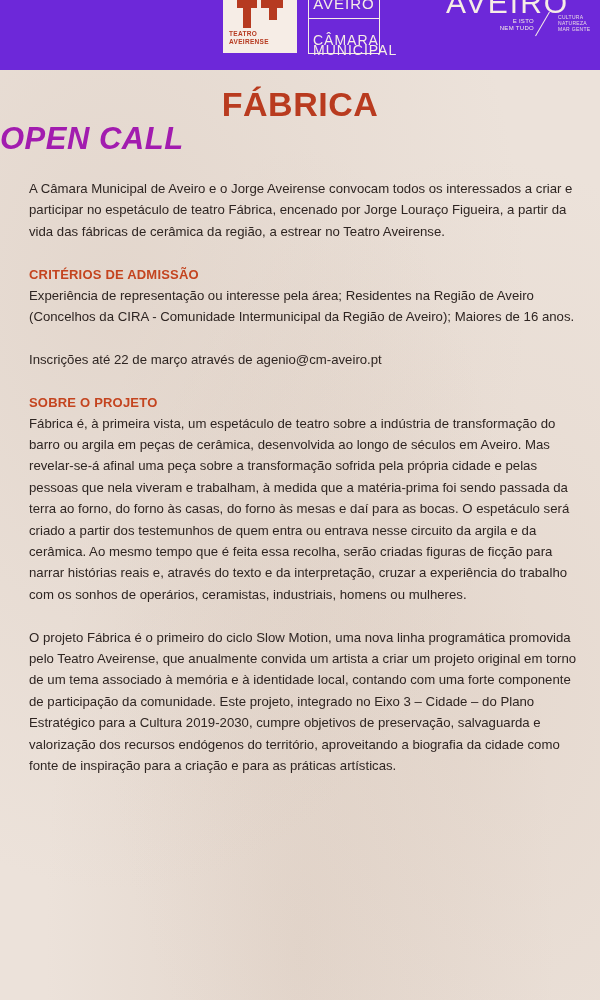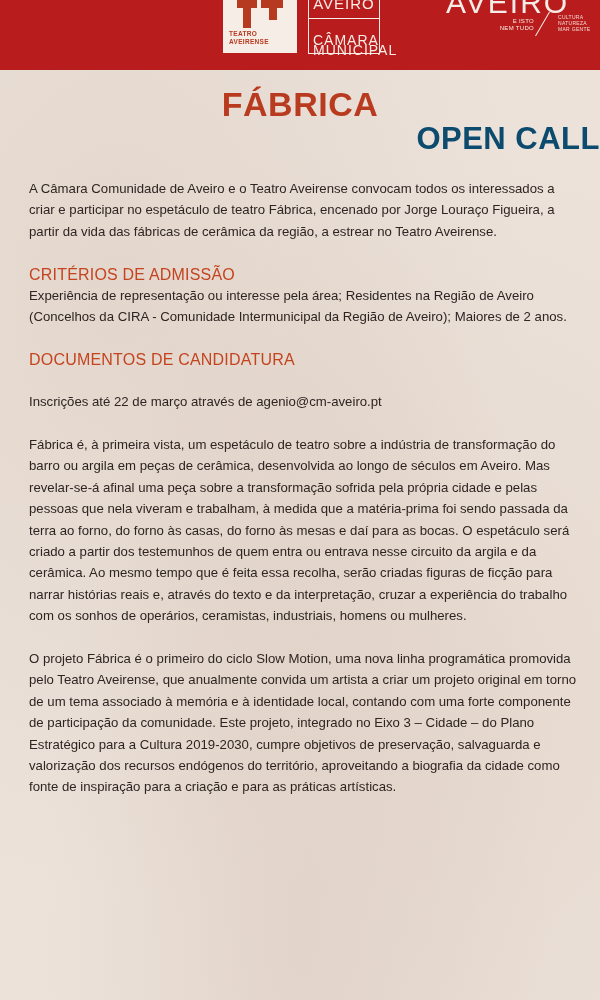--- a/index.html
+++ b/index.html
@@ -9,21 +9,21 @@
       background-image:
         radial-gradient(ellipse at 20% 30%, rgba(200,180,165,0.25), transparent 60%),
         radial-gradient(ellipse at 80% 70%, rgba(210,190,175,0.25), transparent 55%),
         radial-gradient(ellipse at 50% 95%, rgba(205,185,170,0.3), transparent 60%);
       font-family: "Liberation Sans", "DejaVu Sans", sans-serif;
       color: #2b2220;
       position: relative;
     }
     .header {
       position: absolute; left: 0; top: 0; width: 600px; height: 70px;
-      background: #b91c1c;
+      background: #6d28d9;
     }
     .logo-teatro {
       position: absolute; left: 223px; top: -2px; width: 74px; height: 55px;
       background: #f6ede6;
     }
     .logo-teatro .tt-shape {
       position: absolute; left: 10px; top: 0; width: 54px; height: 30px;
     }
     .logo-teatro .tt-label {
       position: absolute; left: 6px; top: 32px; width: 62px;
@@ -63,30 +63,30 @@
     }
     .logo-aveiro .av-slash {
       position: absolute; left: 96px; top: 22px; width: 1px; height: 28px; background: #f6ede6;
       transform: rotate(30deg);
     }
     .title {
       position: absolute; left: 0; top: 86px; width: 600px; text-align: center;
       color: #b93b1f; font-weight: bold; font-size: 34px; line-height: 36px; letter-spacing: 0.5px;
     }
     .subtitle {
-      position: absolute; left: 0; top: 122px; width: 600px; text-align: right;
-      color: #0c4a6e; font-size: 31px; line-height: 34px; letter-spacing: 0.5px;
+      position: absolute; left: 0; top: 122px; width: 600px; text-align: left;
+      color: #a21caf; font-size: 31px; line-height: 34px; letter-spacing: 0.5px; font-style: italic;
     }
     .content {
       position: absolute; left: 29px; top: 178px; width: 548px;
       font-size: 13.2px; line-height: 21.4px; color: #2e2522;
     }
     .content p { margin-bottom: 21.4px; }
     .section-h {
-      color: #c4441f; font-weight: normal; font-size: 16px; text-transform: uppercase;
+      color: #c4441f; font-weight: bold; font-size: 13px; text-transform: uppercase;
       line-height: 21px; letter-spacing: 0.2px;
     }
     .section { margin-bottom: 21.4px; }
     .bold { font-weight: normal; }
   </style>
 </head>
 <body>
 
 <div class="header">
   <div class="logo-teatro">
@@ -117,32 +117,32 @@
       <div>nem tudo</div>
     </div>
     <div class="av-side">cultura natureza mar gente</div>
   </div>
 </div>
 
 <h1 class="title">FÁBRICA</h1>
 <h2 class="subtitle">OPEN CALL</h2>
 
 <div class="content">
-  <p>A Câmara Comunidade de Aveiro e o Teatro Aveirense convocam todos os interessados a criar e participar no espetáculo de teatro Fábrica, encenado por Jorge Louraço Figueira, a partir da vida das fábricas de cerâmica da região, a estrear no Teatro Aveirense.</p>
+  <p>A Câmara Municipal de Aveiro e o Jorge Aveirense convocam todos os interessados a criar e participar no espetáculo de teatro Fábrica, encenado por Jorge Louraço Figueira, a partir da vida das fábricas de cerâmica da região, a estrear no Teatro Aveirense.</p>
 
   <div class="section">
     <div class="section-h">CRITÉRIOS DE ADMISSÃO</div>
-    <div>Experiência de representação ou interesse pela área; Residentes na Região de Aveiro (Concelhos da CIRA - Comunidade Intermunicipal da Região de Aveiro); Maiores de 2 anos.</div>
+    <div>Experiência de representação ou interesse pela área; Residentes na Região de Aveiro (Concelhos da CIRA - Comunidade Intermunicipal da Região de Aveiro); Maiores de 16 anos.</div>
   </div>
 
   <div class="section">
-    <div class="section-h">DOCUMENTOS DE CANDIDATURA</div>
   </div>
 
   <p class="bold">Inscrições até 22 de março através de agenio@cm-aveiro.pt</p>
 
 
   <div class="section">
+    <div class="section-h">SOBRE O PROJETO</div>
     <div><span class="bold">Fábrica</span><span> é, à primeira vista, um espetáculo de teatro sobre a indústria de transformação do barro ou argila em peças de cerâmica, desenvolvida ao longo de séculos em Aveiro. Mas revelar-se-á afinal uma peça sobre a transformação sofrida pela própria cidade e pelas pessoas que nela viveram e trabalham, à medida que a matéria-prima foi sendo passada da terra ao forno, do forno às casas, do forno às mesas e daí para as bocas. O espetáculo será criado a partir dos testemunhos de quem entra ou entrava nesse circuito da argila e da cerâmica. Ao mesmo tempo que é feita essa recolha, serão criadas figuras de ficção para narrar histórias reais e, através do texto e da interpretação, cruzar a experiência do trabalho com os sonhos de operários, ceramistas, industriais, homens ou mulheres.</span></div>
   </div>
 
   <p>O projeto Fábrica é o primeiro do ciclo Slow Motion, uma nova linha programática promovida pelo Teatro Aveirense, que anualmente convida um artista a criar um projeto original em torno de um tema associado à memória e à identidade local, contando com uma forte componente de participação da comunidade. Este projeto, integrado no Eixo 3 – Cidade – do Plano Estratégico para a Cultura 2019-2030, cumpre objetivos de preservação, salvaguarda e valorização dos recursos endógenos do território, aproveitando a biografia da cidade como fonte de inspiração para a criação e para as práticas artísticas.</p>
 </div>
 
 </body></html>

